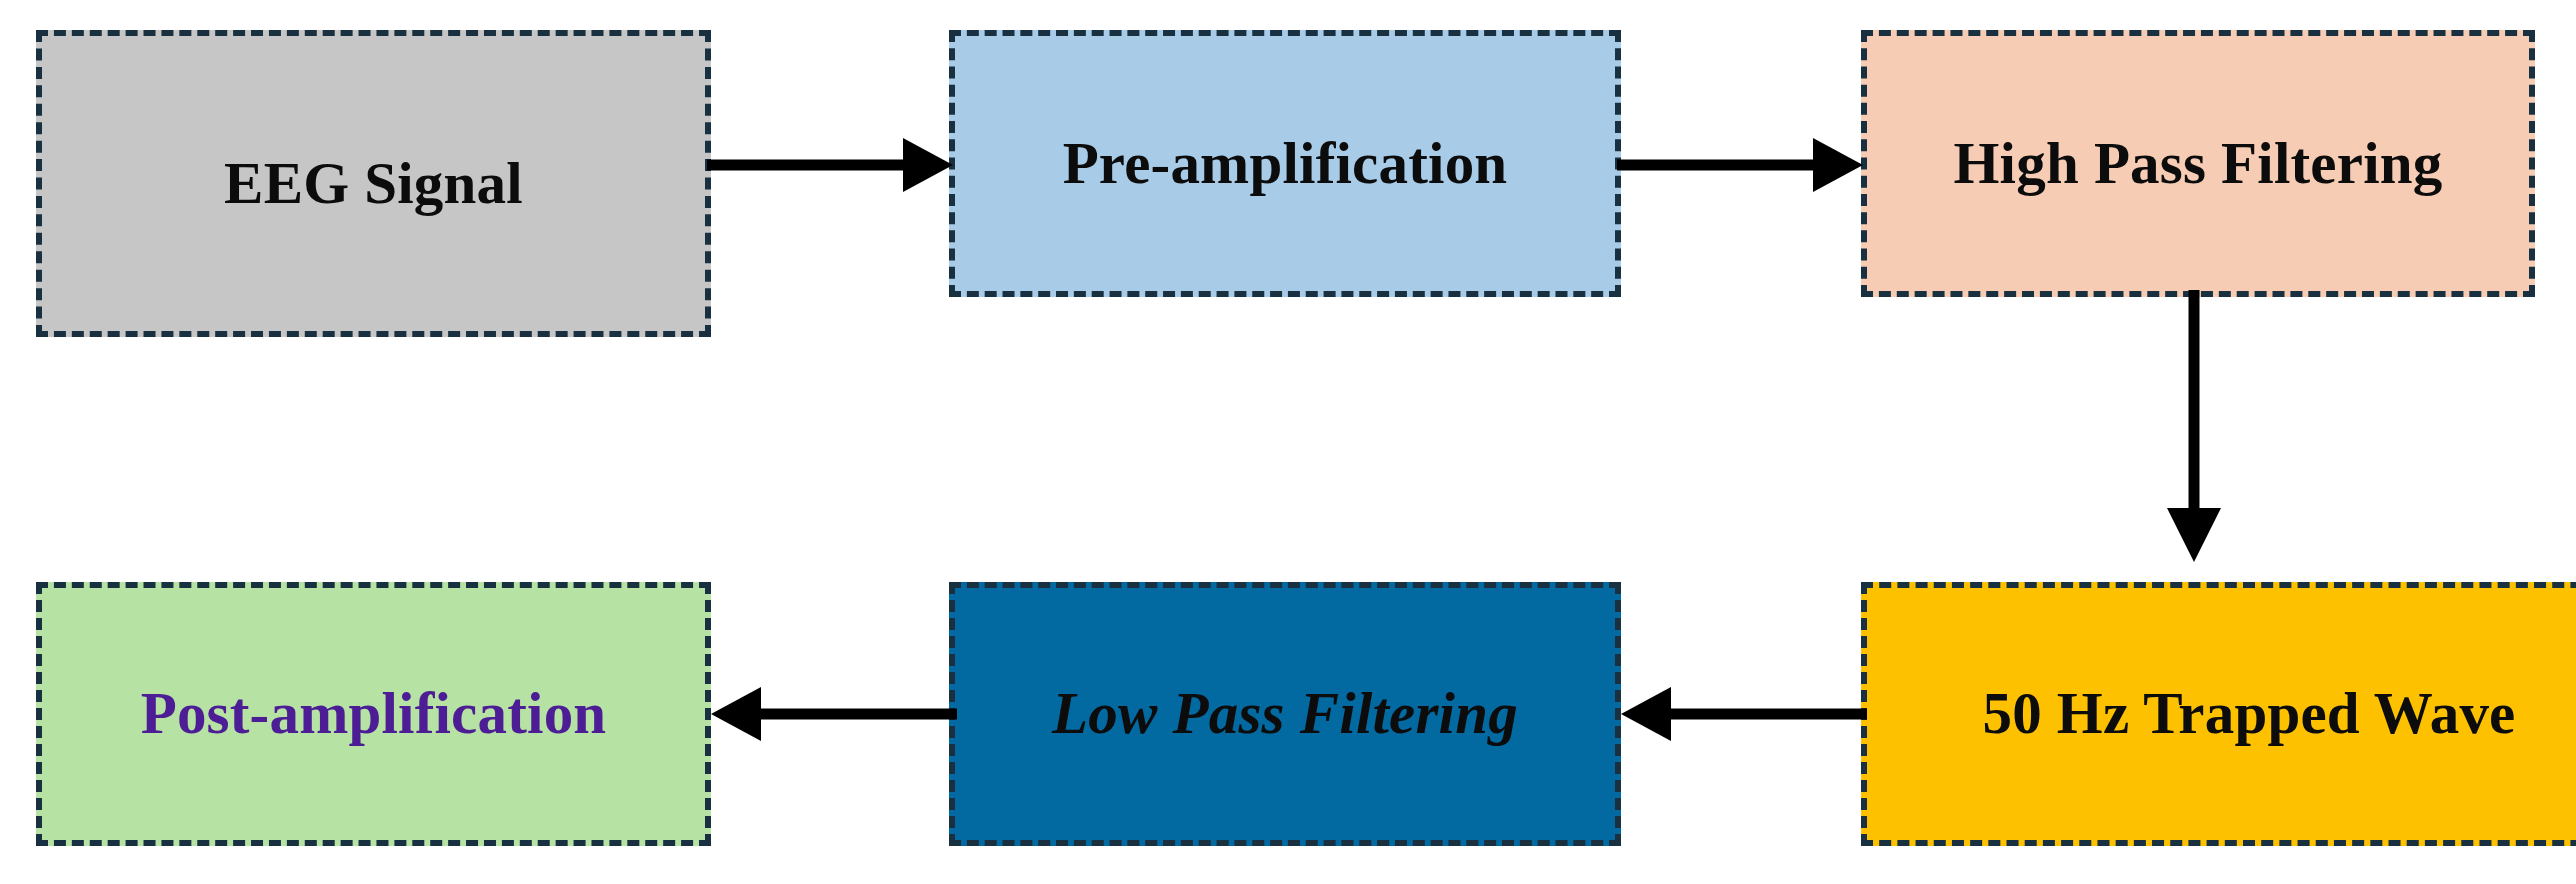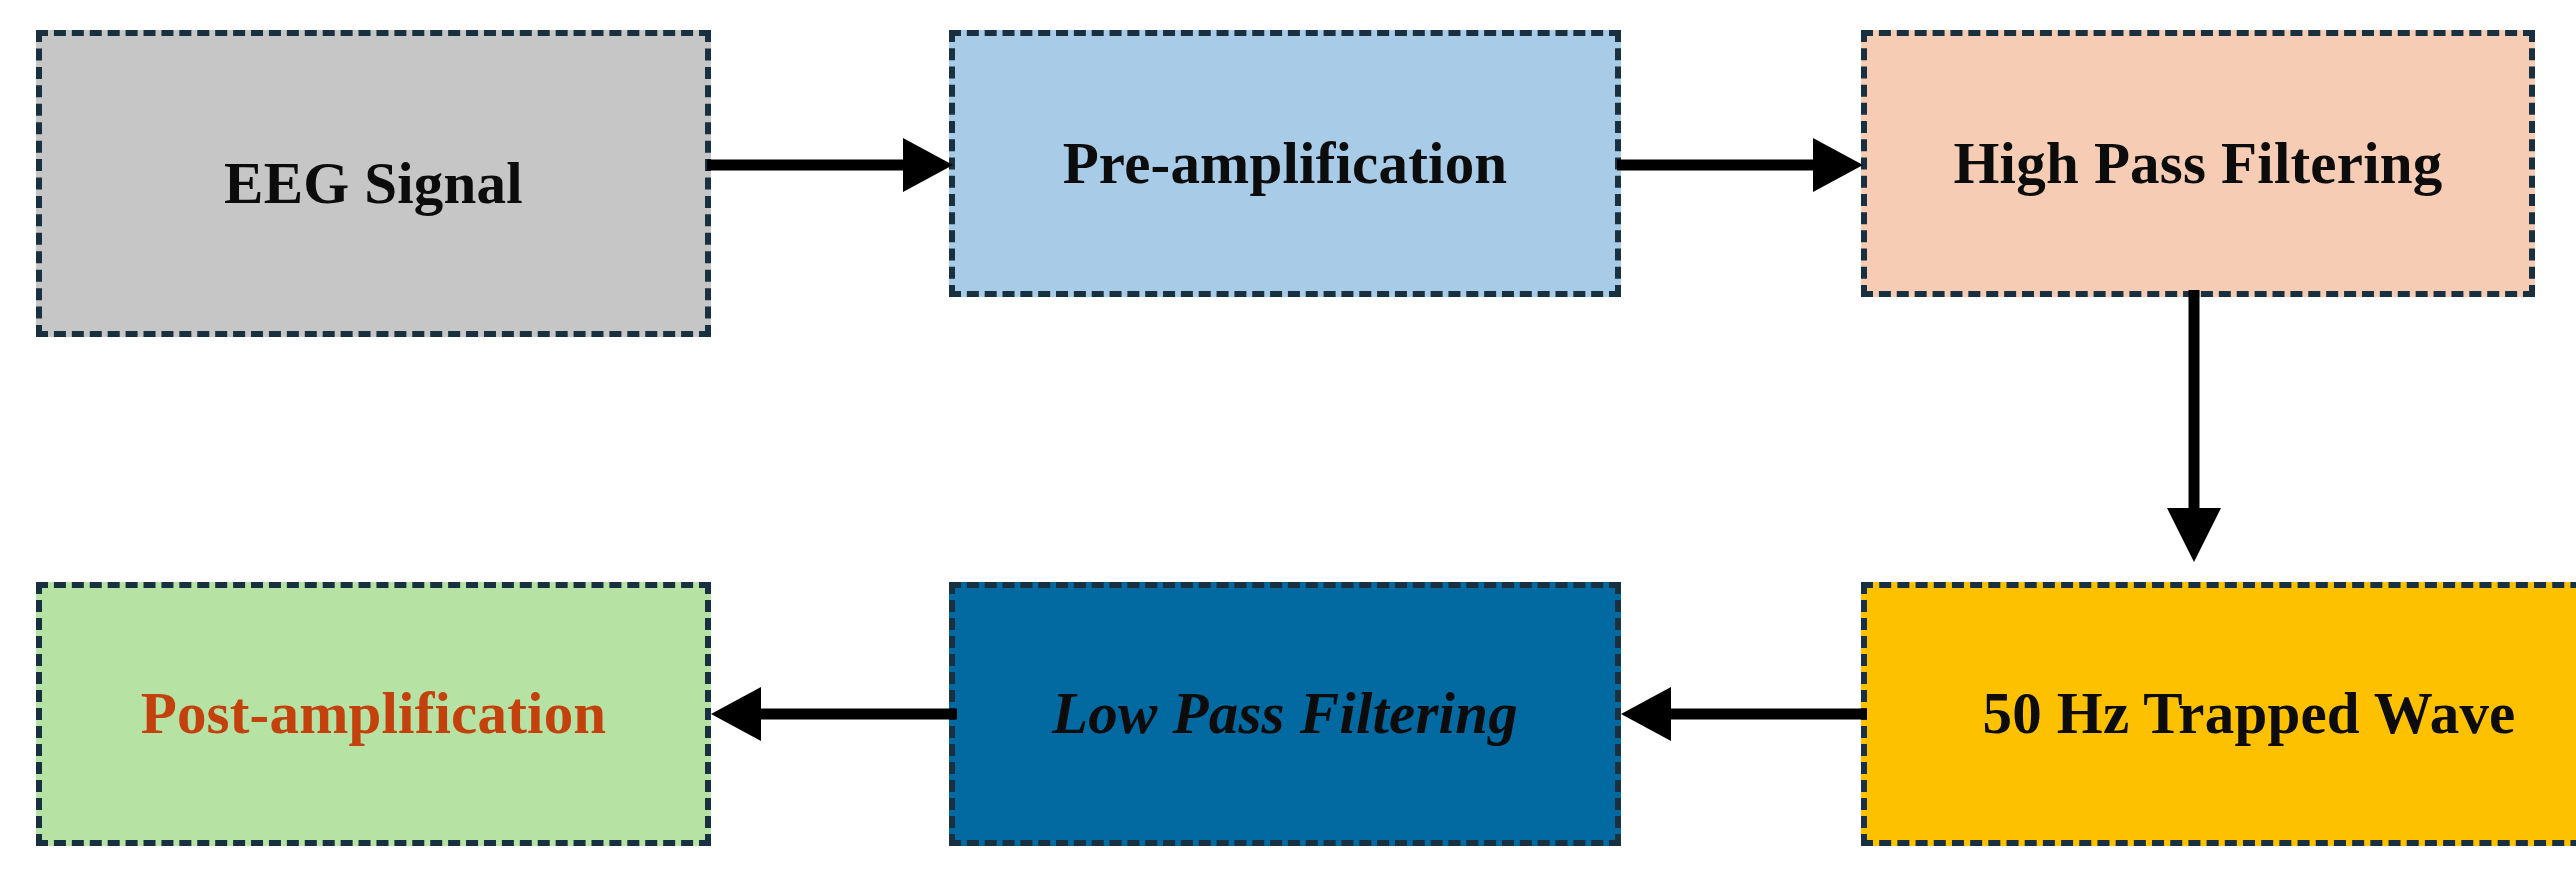--- a/index.html
+++ b/index.html
@@ -57,21 +57,21 @@
 
   <div class="node" id="n-hpf" style="background: rgb(246, 205, 180); border-color: rgb(24, 48, 63);">
     <span class="label" style="color: rgb(12, 12, 12);">High Pass Filtering</span>
   </div>
 
   <div class="node" id="n-pre" style="background: rgb(168, 203, 232); border-color: rgb(24, 48, 63);">
     <span class="label" style="color: rgb(12, 12, 12);">Pre-amplification</span>
   </div>
 
   <div class="node" id="n-post" style="background: rgb(182, 227, 164); border-color: rgb(24, 48, 63);">
-    <span class="label" style="color: #c2410c;">Post-amplification</span>
+    <span class="label" style="color: #4c1d95;">Post-amplification</span>
   </div>
 
   <div class="node" id="n-lpf" style="background: #0369a1; border-color: rgb(24, 48, 63); font-style: italic;">
     <span class="label" style="color: rgb(12, 12, 12);">Low Pass Filtering</span>
   </div>
 
   <div class="node" id="n-trap" style="background: rgb(253, 193, 0); border-color: rgb(24, 48, 63);">
     <span class="label" style="color: rgb(12, 12, 12);">50 Hz Trapped Wave</span>
   </div>
 

